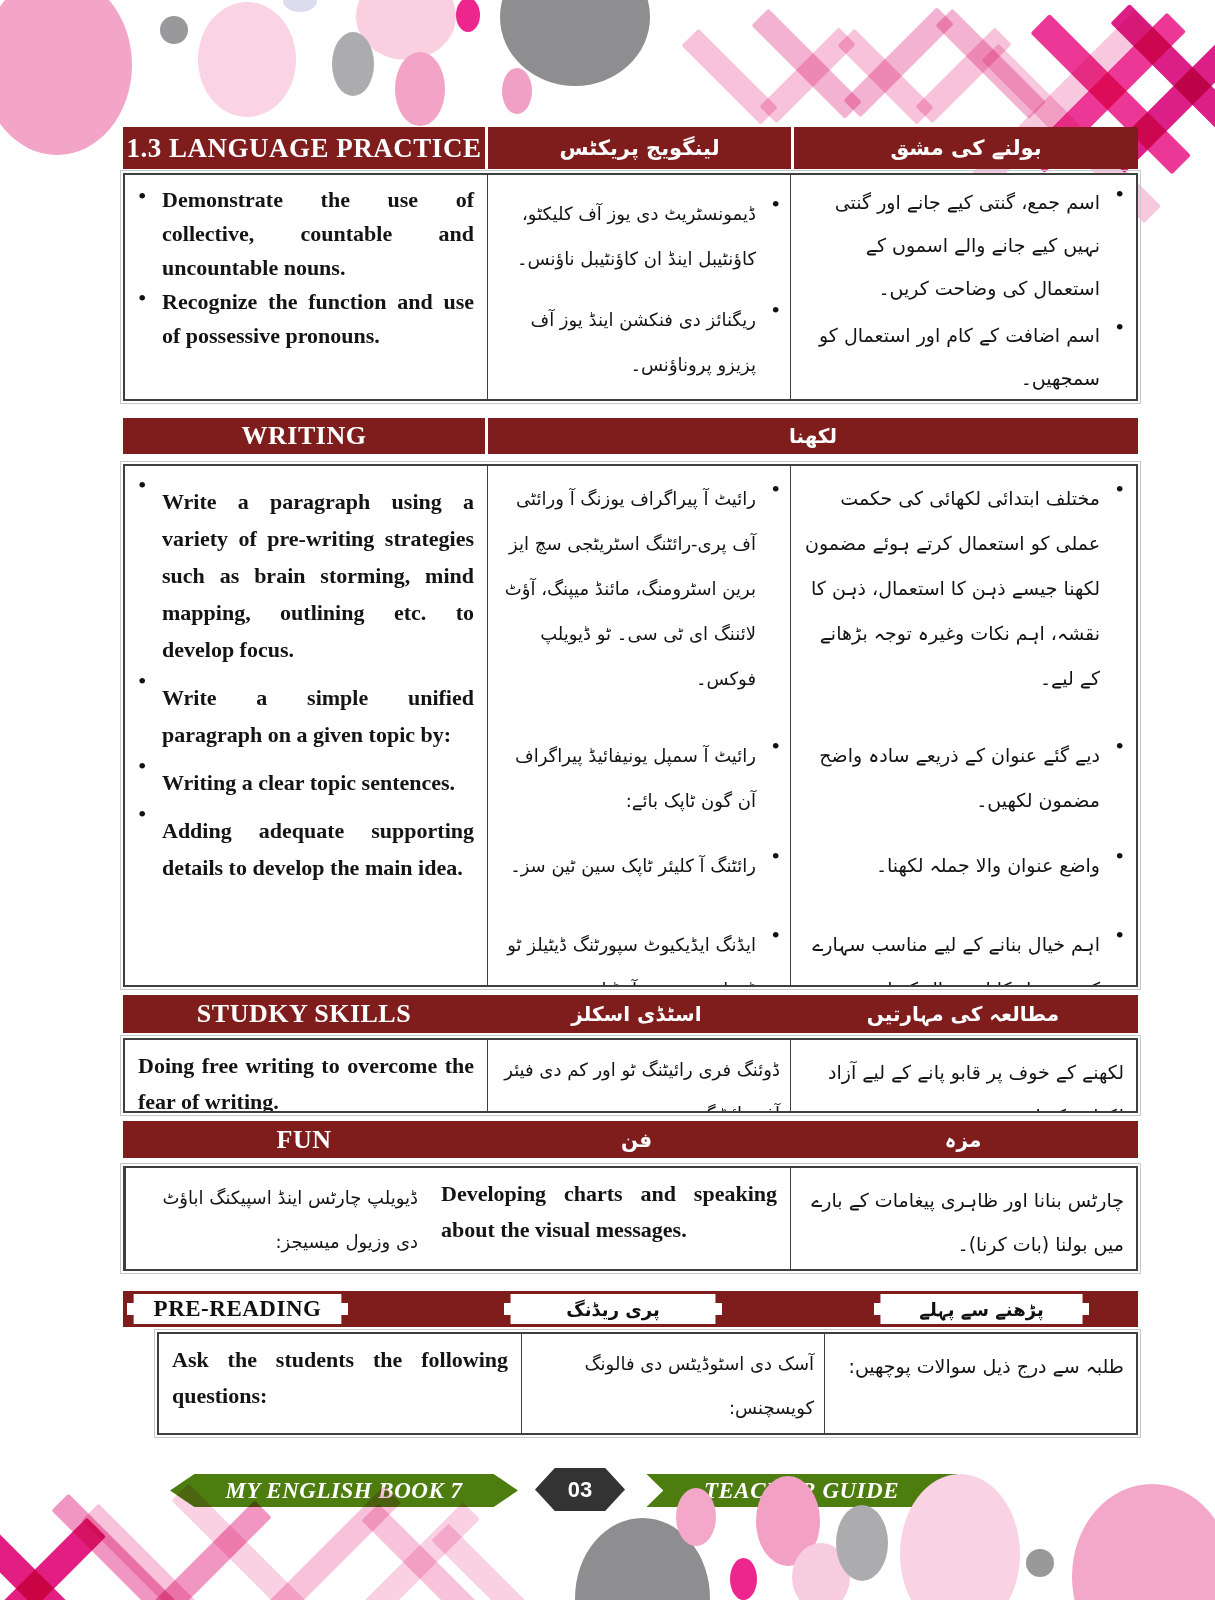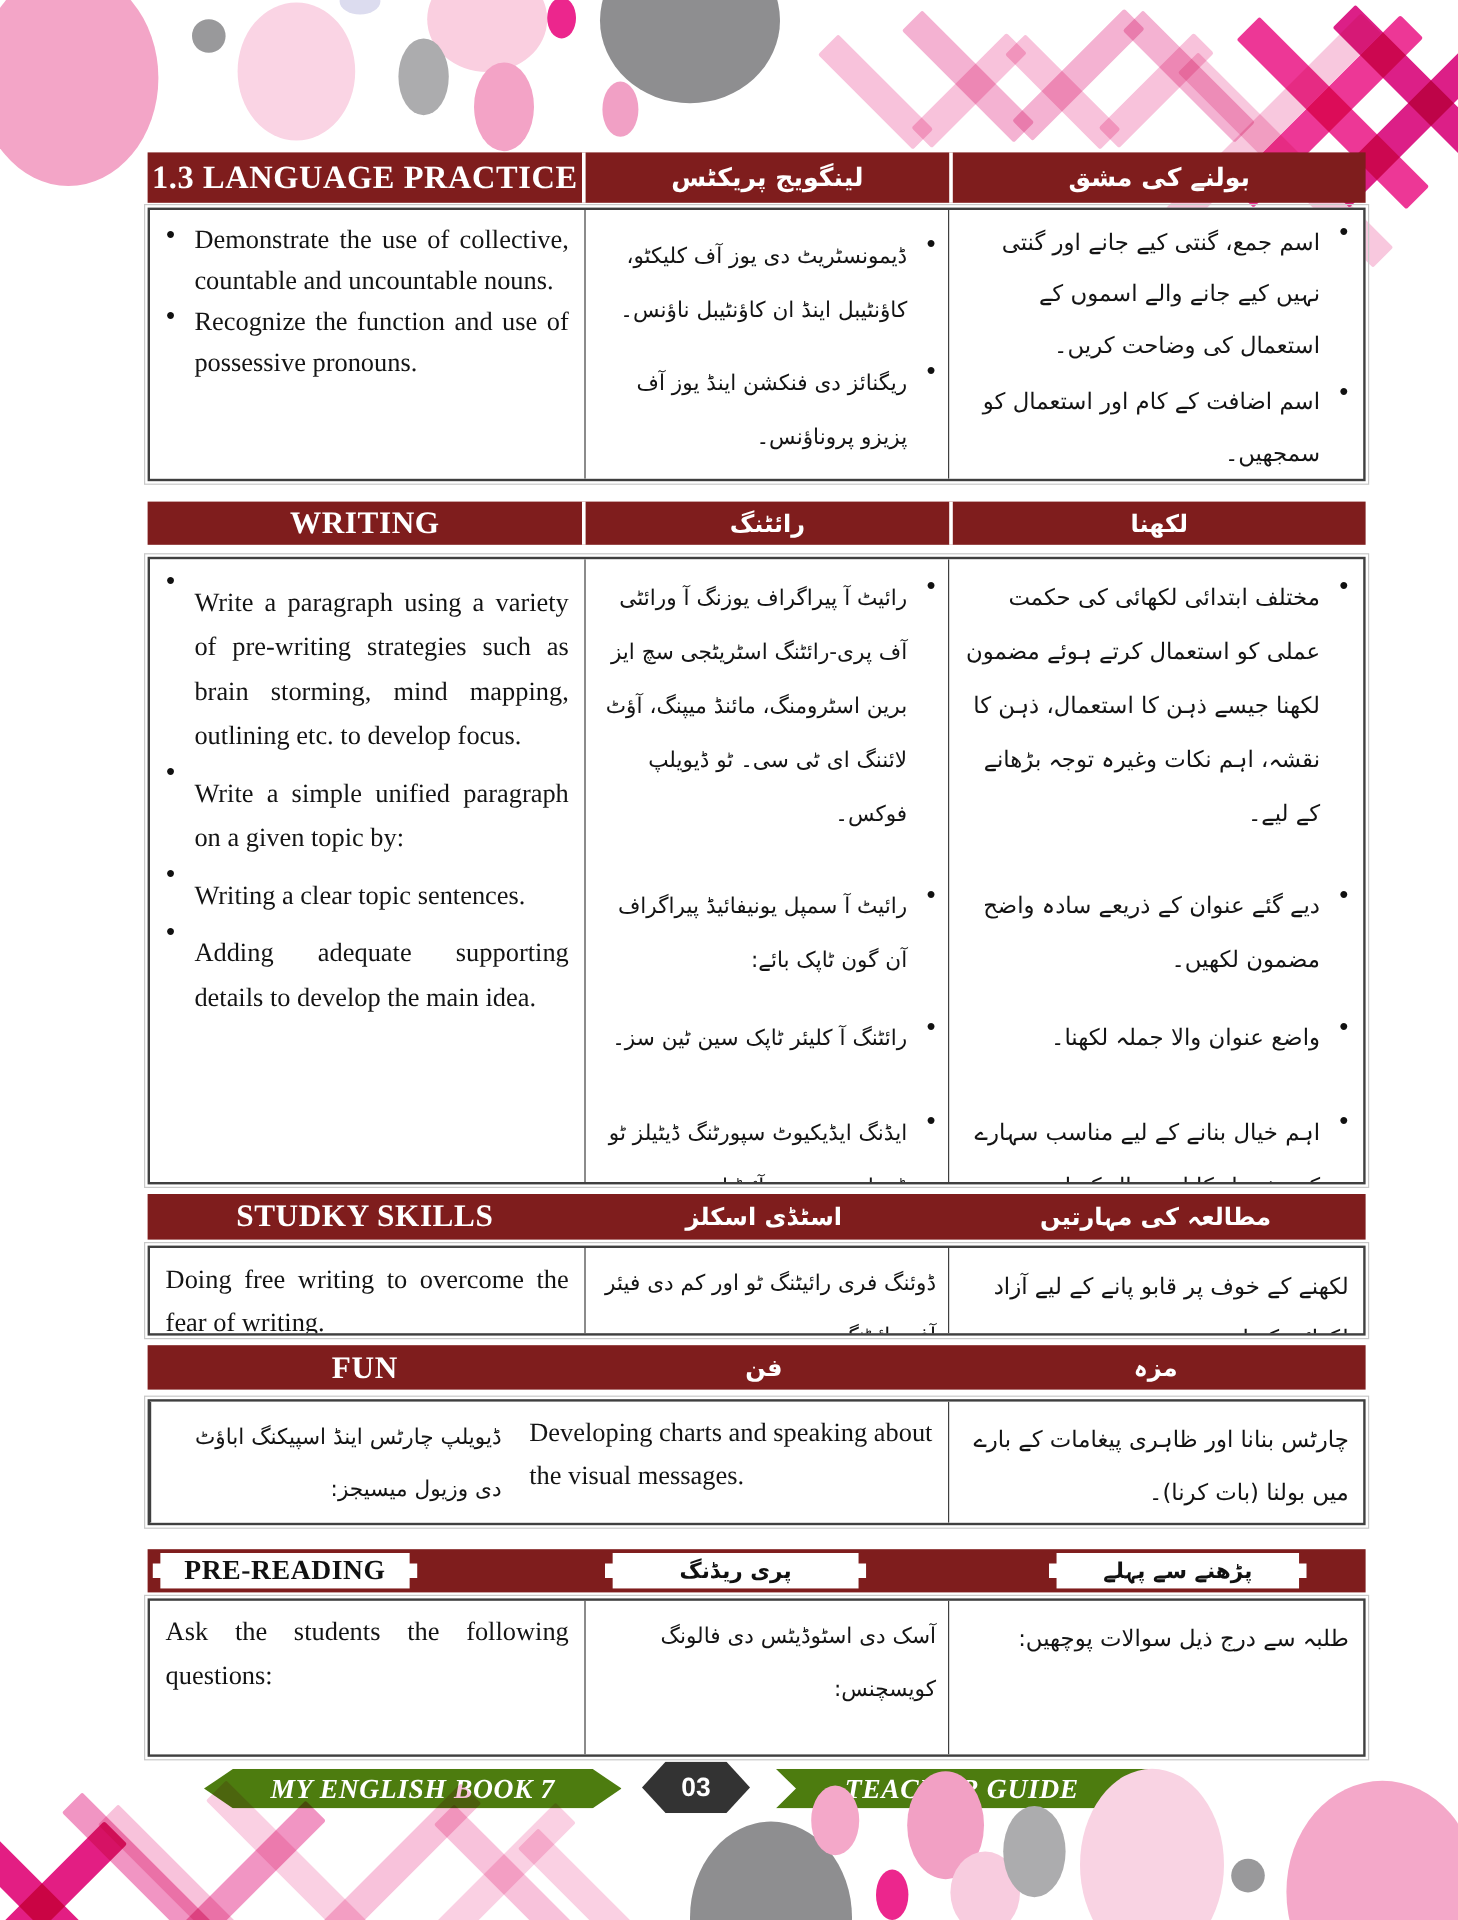--- a/index.html
+++ b/index.html
@@ -45,28 +45,28 @@
   #pl2{left:381px;width:218px;}
   #pl3{left:751px;width:215px;}
 
   
   .tbl{display:flex;border:2px solid #3f3f3f;outline:1px solid #c8c8c8;outline-offset:2px;
        box-sizing:border-box;background:#fff;overflow:hidden;}
   .tbl .col{box-sizing:border-box;}
   .tbl .col-en{width:362px;padding:0 13px;}
   .tbl .col-tr{width:303px;padding:0 10px;border-left:1.5px solid #3f3f3f;}
   .tbl .col-ur{width:350px;flex:1;padding:0 12px;border-left:1.5px solid #3f3f3f;}
-  #t1{height:228px;} #t2{height:523px;} #t3{height:75px;} #t4{height:105px;} #t5{height:132px;}
+  #t1{height:228px;} #t2{height:523px;} #t3{height:75px;} #t4{height:105px;} #t5{height:103px;margin-left:34px;}
 
   .item{display:flex;align-items:flex-start;}
   .item .b{width:24px;flex:0 0 24px;color:#111;}
   .item .b::before{content:"\2022";font-size:24px;}
   .item .txt{flex:1;color:#141414;}
 
-  .col-en .txt{font-size:22px;text-align:justify;}
+  .col-en .txt{font-size:22px;text-align:justify;font-weight:bold;}
   .urdu{direction:rtl;}
   .urdu .txt{font-family:"DejaVu Sans",sans-serif;text-align:right;}
   .col-tr .txt{font-size:18px;}
   .col-ur .txt{font-size:19px;}
 
   #t1 .col-en{padding-top:8px;}  #t1 .col-en .txt{line-height:34px;}
   #t1 .col-tr{padding-top:16px;} #t1 .col-tr .txt{line-height:45px;}
   #t1 .col-tr .item:nth-child(2){margin-top:16px;}
   #t1 .col-ur{padding-top:6px;}  #t1 .col-ur .txt{line-height:43px;}
   #t1 .col-ur .item:nth-child(2){margin-top:4px;}
@@ -178,23 +178,20 @@
             <span class="b"></span>
             <span class="txt">اسم اضافت کے کام اور استعمال کو سمجھیں۔</span>
           </div>
       </div>
     </div>
 
     <div class="bar divided" id="bar2">
       <div class="bc c1">
           <span class="en-h">WRITING</span>
         </div>
-      <div class="bc c2">
-          <span class="ur-h">رائٹنگ</span>
-        </div>
       <div class="bc c3">
           <span class="ur-h">لکھنا</span>
         </div>
     </div>
 
     <div class="tbl" id="t2">
       <div class="col col-en">
         <div class="item">
             <span class="b"></span>
             <span class="txt">Write a paragraph using a variety of pre-writing strategies such as brain storming, mind mapping, outlining etc. to develop focus.</span>

